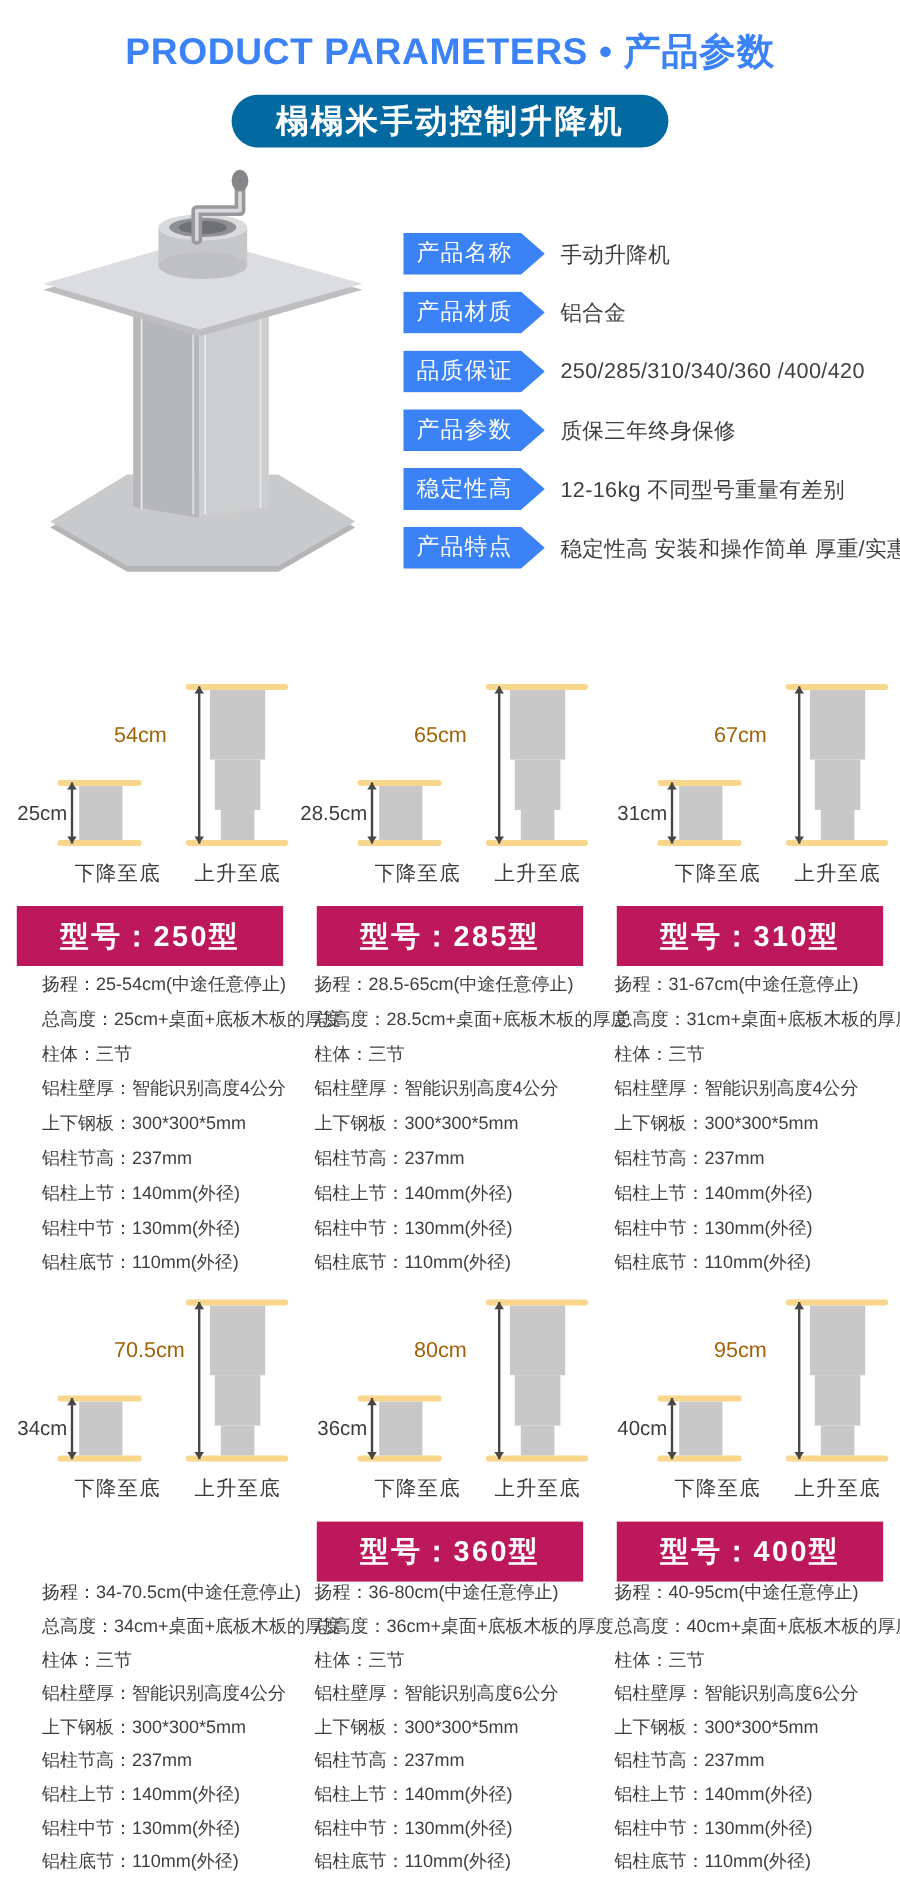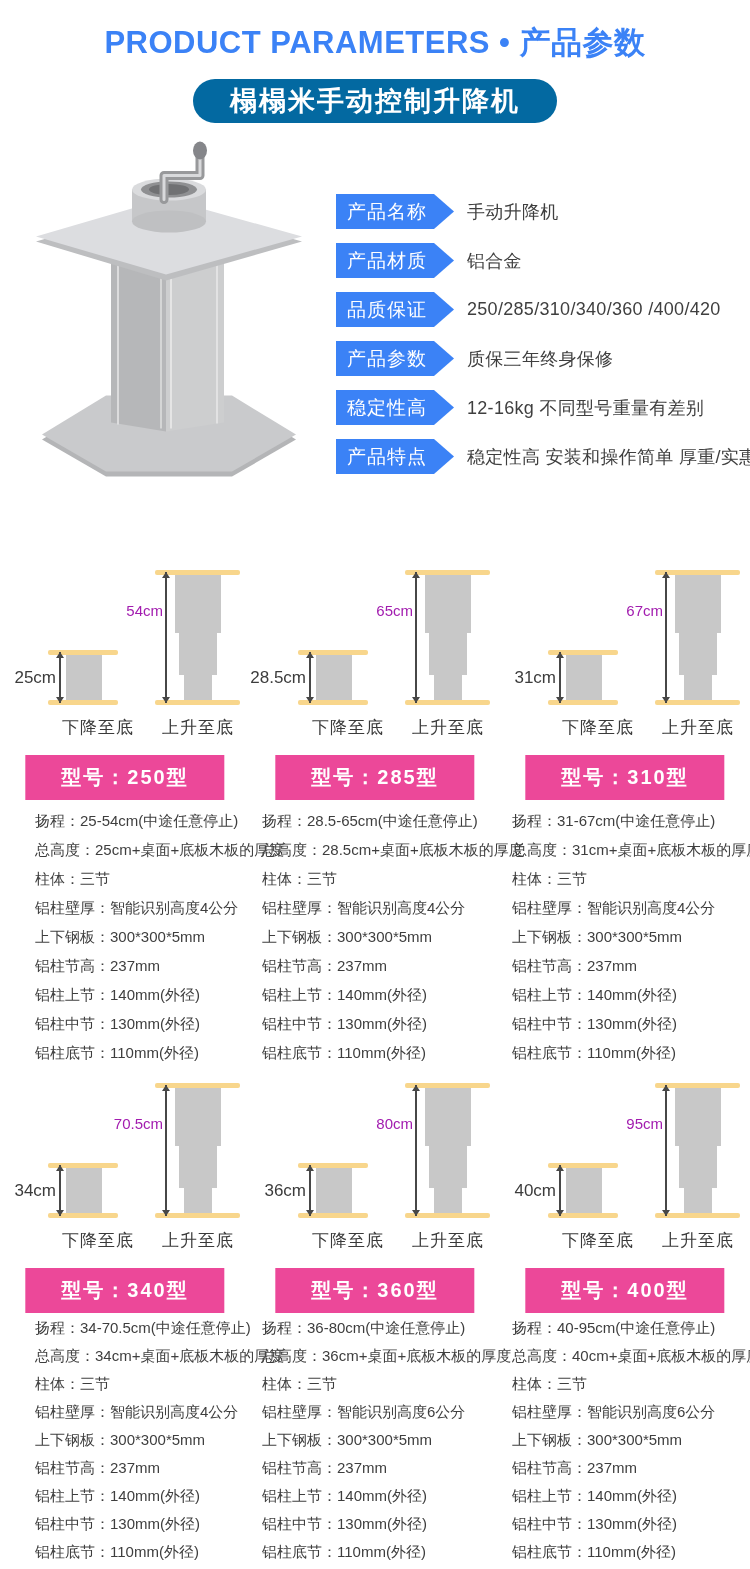--- a/index.html
+++ b/index.html
@@ -44,36 +44,36 @@
   .c-label{position:absolute;left:0;width:56px;top:118px;text-align:right;
            font-size:17px;color:#3c3c3c;white-space:nowrap;}
 
   .e-plate{width:85px;left:155px;}
   .e-plate.top{top:20px;}
   .e-plate.bottom{top:150px;}
   .e-s1{position:absolute;left:175px;top:25px;width:46px;height:58px;background:#c8c8c8;}
   .e-s2{position:absolute;left:179px;top:83px;width:38px;height:42px;background:#c8c8c8;}
   .e-s3{position:absolute;left:184px;top:125px;width:28px;height:25px;background:#c8c8c8;}
   .e-measure{position:absolute;left:165px;top:22px;height:131px;}
-  .e-label{position:absolute;left:95px;width:68px;top:52px;text-align:right;
-           font-size:15px;color:#a21caf;white-space:nowrap;}
+  .e-label{position:absolute;left:95px;width:68px;top:52px;text-align:left;
+           font-size:18px;color:#a16207;white-space:nowrap;}
 
   .measure{width:2px;background:#474747;}
   .measure::before{content:"";position:absolute;top:0;left:-3px;
       border-left:4px solid transparent;border-right:4px solid transparent;border-bottom:6px solid #474747;}
   .measure::after{content:"";position:absolute;bottom:0;left:-3px;
       border-left:4px solid transparent;border-right:4px solid transparent;border-top:6px solid #474747;}
 
   .axis-label{position:absolute;top:166px;width:110px;text-align:center;
               font-size:17px;color:#3a3a3a;letter-spacing:1px;}
   .axis-label.down{left:43px;}
   .axis-label.up{left:143px;}
 
   .model-badge{position:absolute;top:205px;left:50%;transform:translateX(-50%);
-       background:#ec4899;color:#fff;font-size:20px;font-weight:bold;letter-spacing:2px;
+       background:#be185d;color:#fff;font-size:24px;font-weight:bold;letter-spacing:2px;
        padding:9px 36px;white-space:nowrap;}
 
   
   .specs-row{position:absolute;left:0;width:750px;}
   #specs-row1{top:806px;}
   #specs-row2{top:1314px;}
   .spec-col{position:absolute;top:0;font-size:15px;color:#3e3e3e;line-height:29px;white-space:nowrap;}
   #specs-row2 .spec-col{line-height:28px;}
   .spec-col.c1{left:35px;}
   .spec-col.c2{left:262px;}
@@ -235,21 +235,20 @@
       <div class="c-label">34cm</div>
       <div class="plate e-plate top"></div>
       <div class="e-s1"></div>
       <div class="e-s2"></div>
       <div class="e-s3"></div>
       <div class="plate e-plate bottom"></div>
       <div class="measure e-measure"></div>
       <div class="e-label">70.5cm</div>
       <div class="axis-label down">下降至底</div>
       <div class="axis-label up">上升至底</div>
-      <div class="model-badge">型号：340型</div>
     </div>
     <div class="cell">
       <div class="plate c-plate top"></div>
       <div class="c-col"></div>
       <div class="plate c-plate bottom"></div>
       <div class="measure c-measure"></div>
       <div class="c-label">36cm</div>
       <div class="plate e-plate top"></div>
       <div class="e-s1"></div>
       <div class="e-s2"></div>

